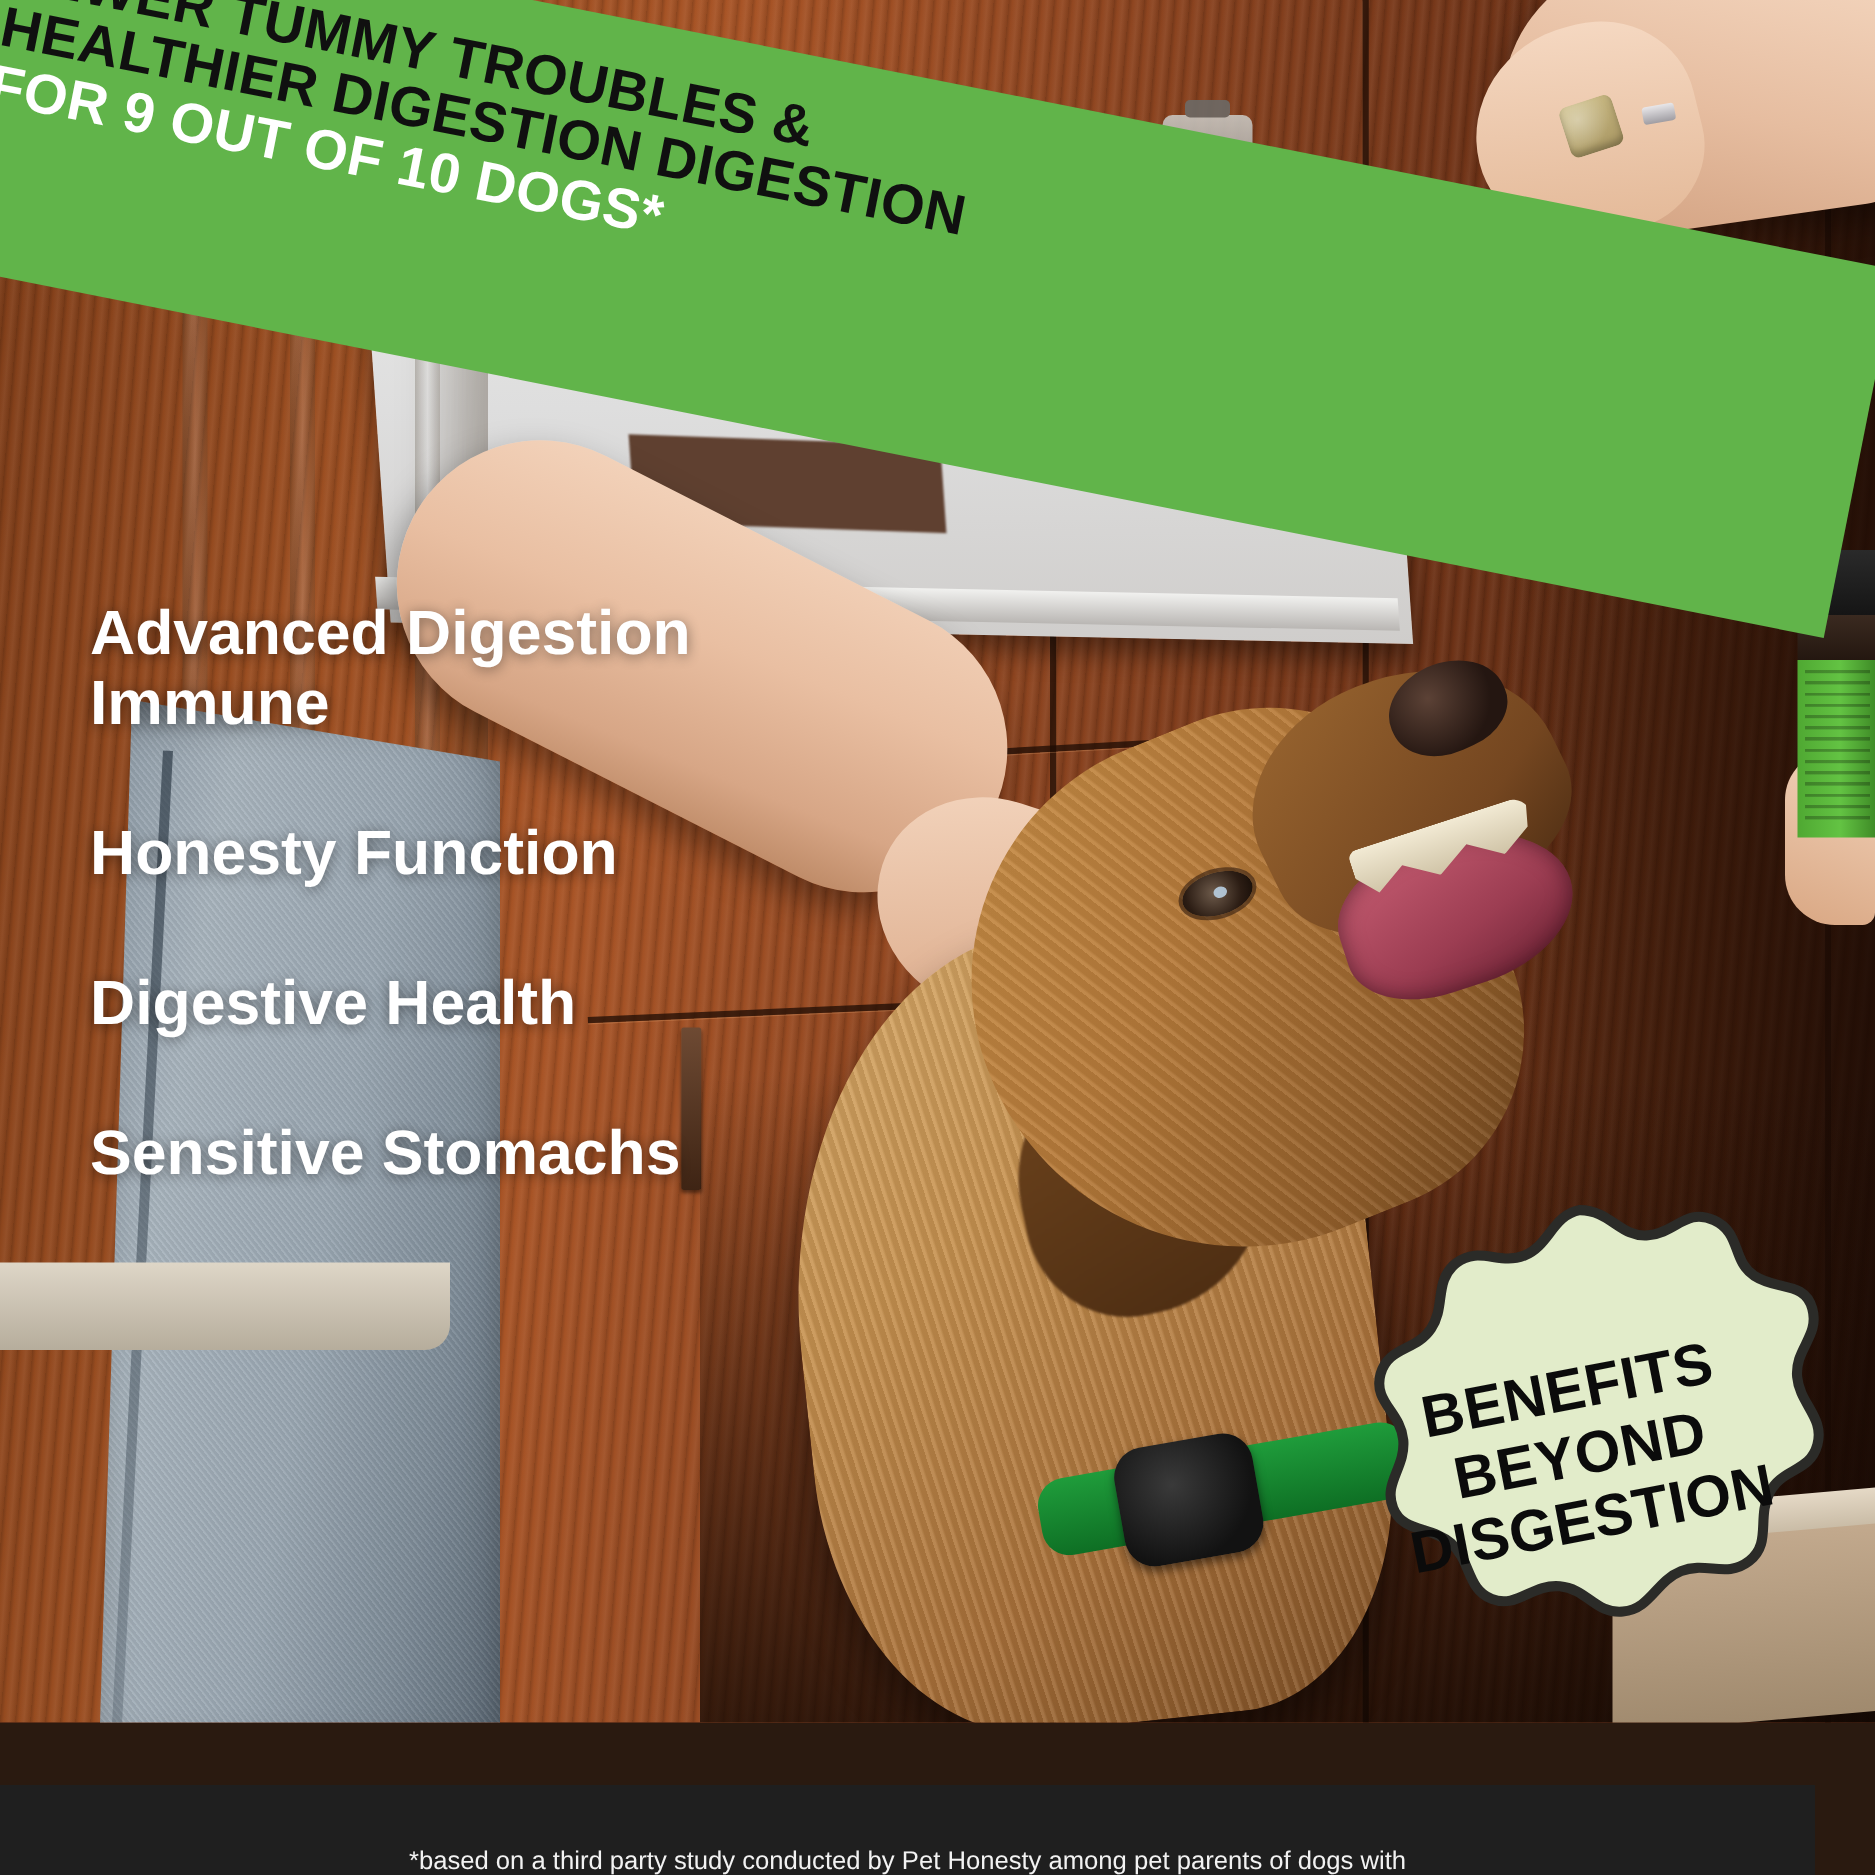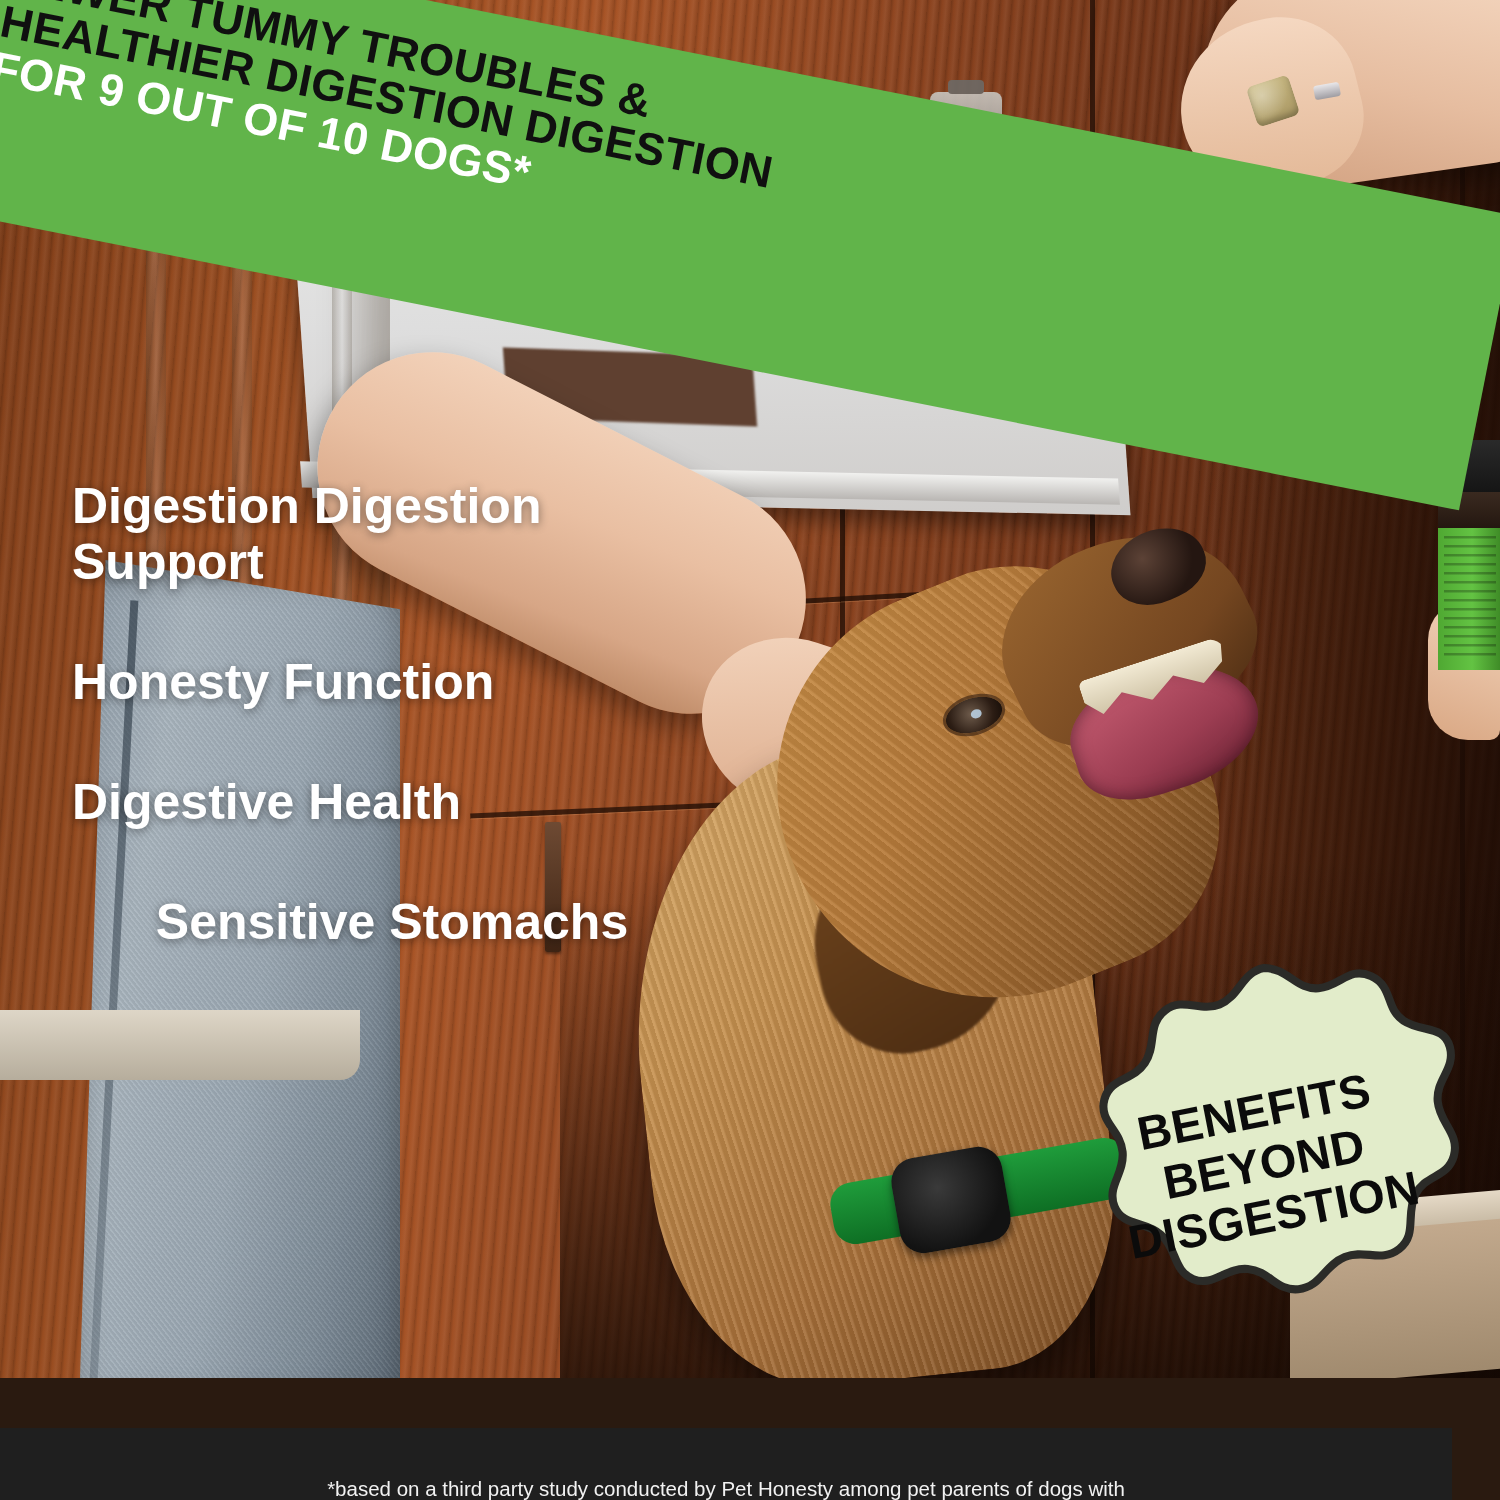--- a/index.html
+++ b/index.html
@@ -305,21 +305,21 @@
     z-index:20;
   }
   .benefit {
     color:#ffffff;
     font-size:50px;
     font-weight:700;
     line-height:1.12;
     margin-bottom:64px;
     text-shadow:0 2px 10px rgba(0,0,0,.45);
   }
-  .benefit:last-child { margin-bottom:0;text-align:center; }
+  .benefit:last-child { margin-bottom:0; }
 
   
   .badge {
     position:absolute; left:1062px; top:962px;
     width:404px; height:404px;
     z-index:25;
   }
   .badge svg { position:absolute; inset:0; width:100%; height:100%; }
   .badge-text {
     position:absolute; left:0; top:0; width:100%; height:100%;
@@ -425,21 +425,21 @@
 
   <div class="banner">
     <div class="banner-inner">
       <div class="banner-line banner-l1">FEWER TUMMY TROUBLES &amp;</div>
       <div class="banner-line banner-l2">HEALTHIER DIGESTION DIGESTION</div>
       <div class="banner-line banner-l3">FOR 9 OUT OF 10 DOGS*</div>
     </div>
   </div>
 
   <div class="benefits">
-    <div class="benefit">Digestion Digestion Support</div>
+    <div class="benefit">Advanced Digestion Immune</div>
     <div class="benefit">Honesty Function</div>
     <div class="benefit">Digestive Health</div>
     <div class="benefit">Sensitive Stomachs</div>
   </div>
 
   <div class="badge">
     <svg viewBox="0 0 200 200">
       <path d="M100 3
                C112 3 116 14 127 13 C138 12 142 2 153 7 C164 12 160 23 169 29
                C178 35 189 31 192 42 C195 53 185 58 186 69 C187 80 197 85 194 96

